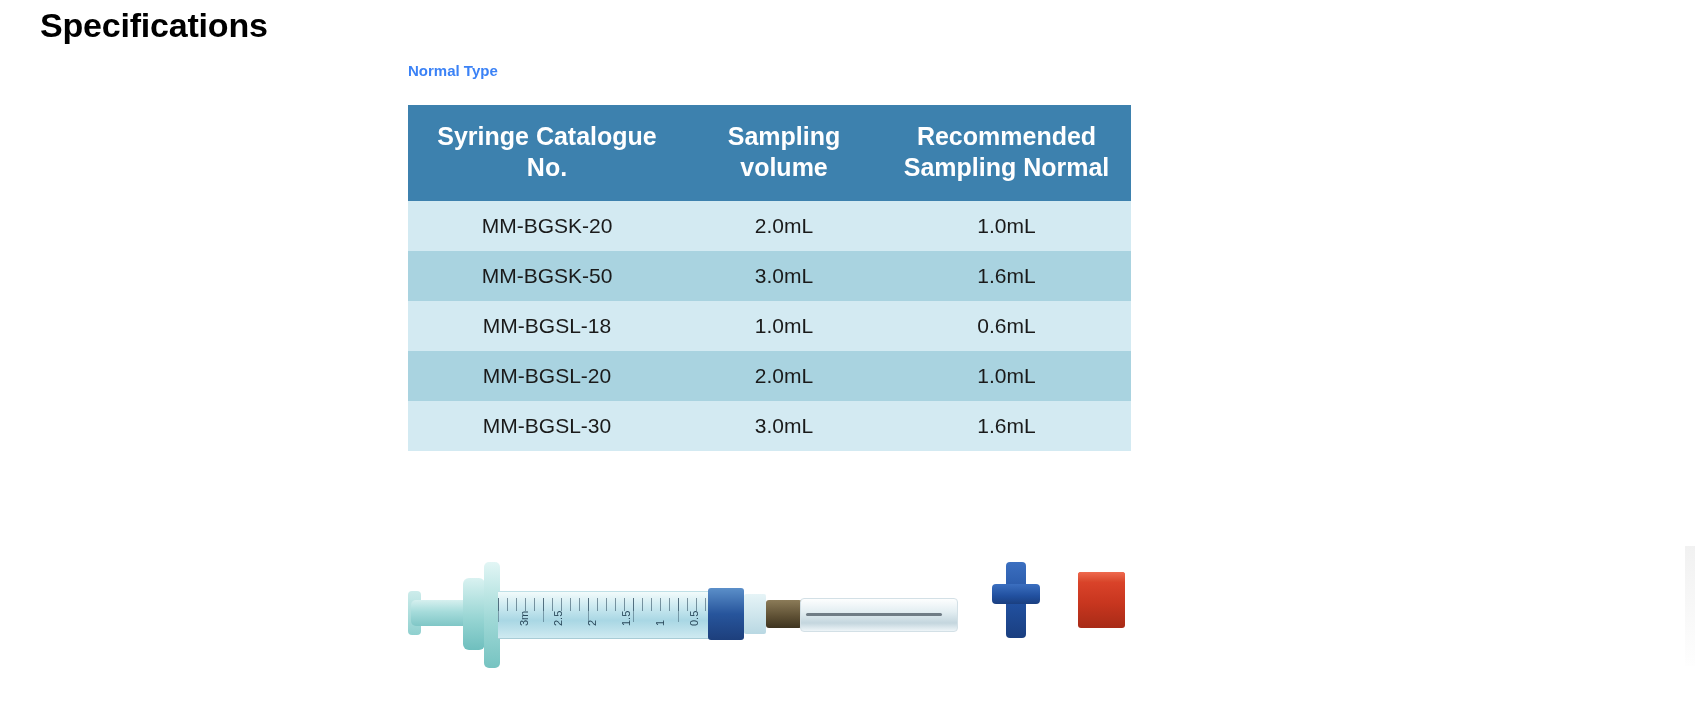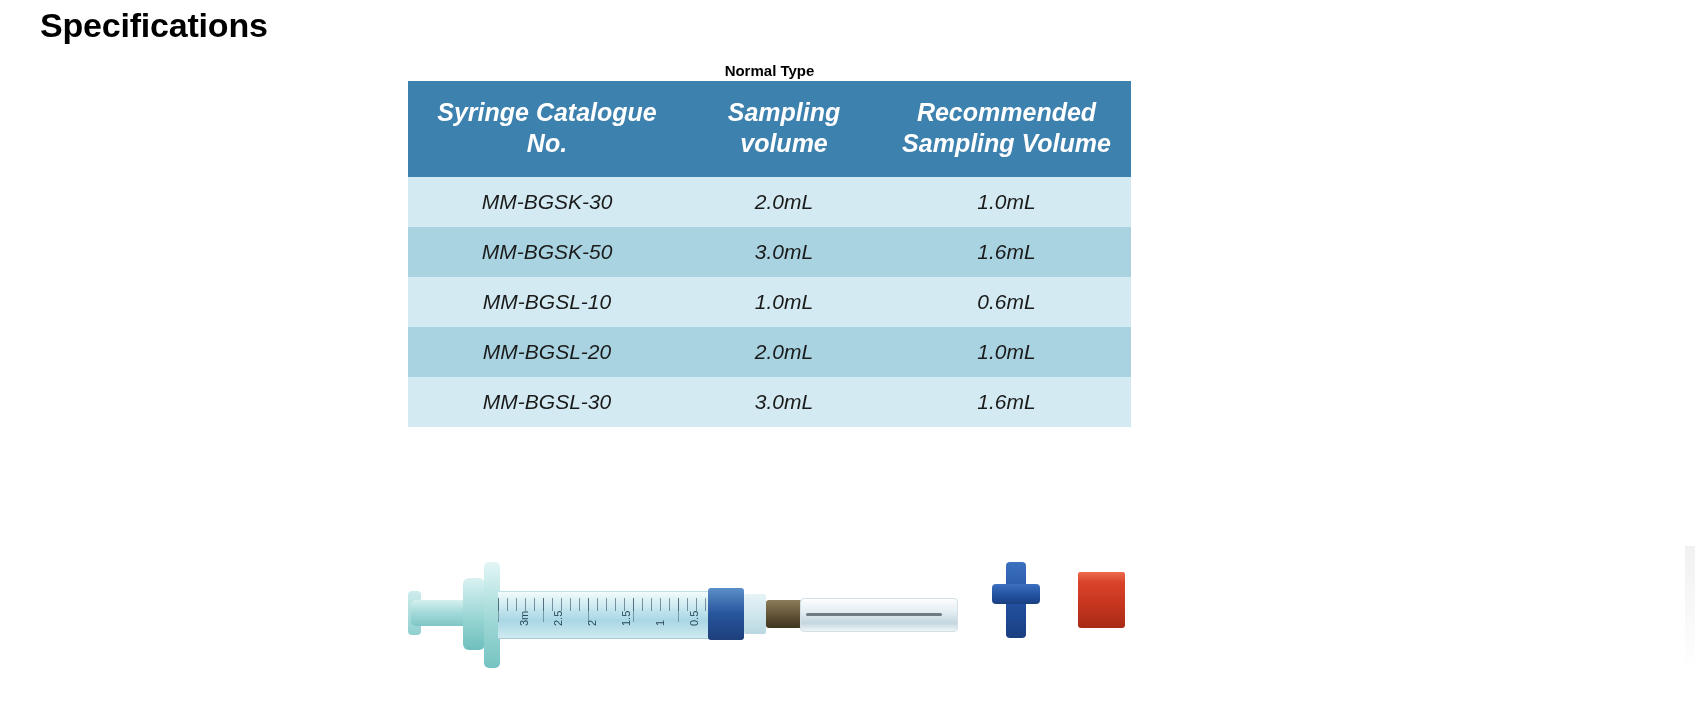--- a/index.html
+++ b/index.html
@@ -34,32 +34,30 @@
 
   
   .table-block {
     position: absolute;
     left: 408px;
     top: 62px;
     width: 723px;
   }
 
   .table-caption {
-    text-align: center;
     font-size: 15px;
     font-weight: bold;
-    color: #000000;
-    margin-bottom: 2px;
+    color: #3b82f6;
+    margin-bottom: 26px;
   }
 
   table.spec-table {
     width: 723px;
     border-collapse: collapse;
     table-layout: fixed;
-    font-style: italic;
   }
 
   table.spec-table col.c1 { width: 278px; }
   table.spec-table col.c2 { width: 196px; }
   table.spec-table col.c3 { width: 249px; }
 
   table.spec-table thead th {
     background: #3d81ae;
     color: #ffffff;
     font-size: 25px;
@@ -297,36 +295,36 @@
     <table class="spec-table">
       <colgroup>
         <col class="c1">
           <col class="c2">
           <col class="c3">
       </colgroup>
       <thead>
         <tr>
           <th>Syringe Catalogue No.</th>
           <th>Sampling volume</th>
-          <th>Recommended Sampling Volume</th>
+          <th>Recommended Sampling Normal</th>
         </tr>
       </thead>
       <tbody>
         <tr class="even">
-          <td>MM-BGSK-30</td>
+          <td>MM-BGSK-20</td>
           <td>2.0mL</td>
           <td>1.0mL</td>
         </tr>
         <tr class="odd">
           <td>MM-BGSK-50</td>
           <td>3.0mL</td>
           <td>1.6mL</td>
         </tr>
         <tr class="even">
-          <td>MM-BGSL-10</td>
+          <td>MM-BGSL-18</td>
           <td>1.0mL</td>
           <td>0.6mL</td>
         </tr>
         <tr class="odd">
           <td>MM-BGSL-20</td>
           <td>2.0mL</td>
           <td>1.0mL</td>
         </tr>
         <tr class="even">
           <td>MM-BGSL-30</td>

